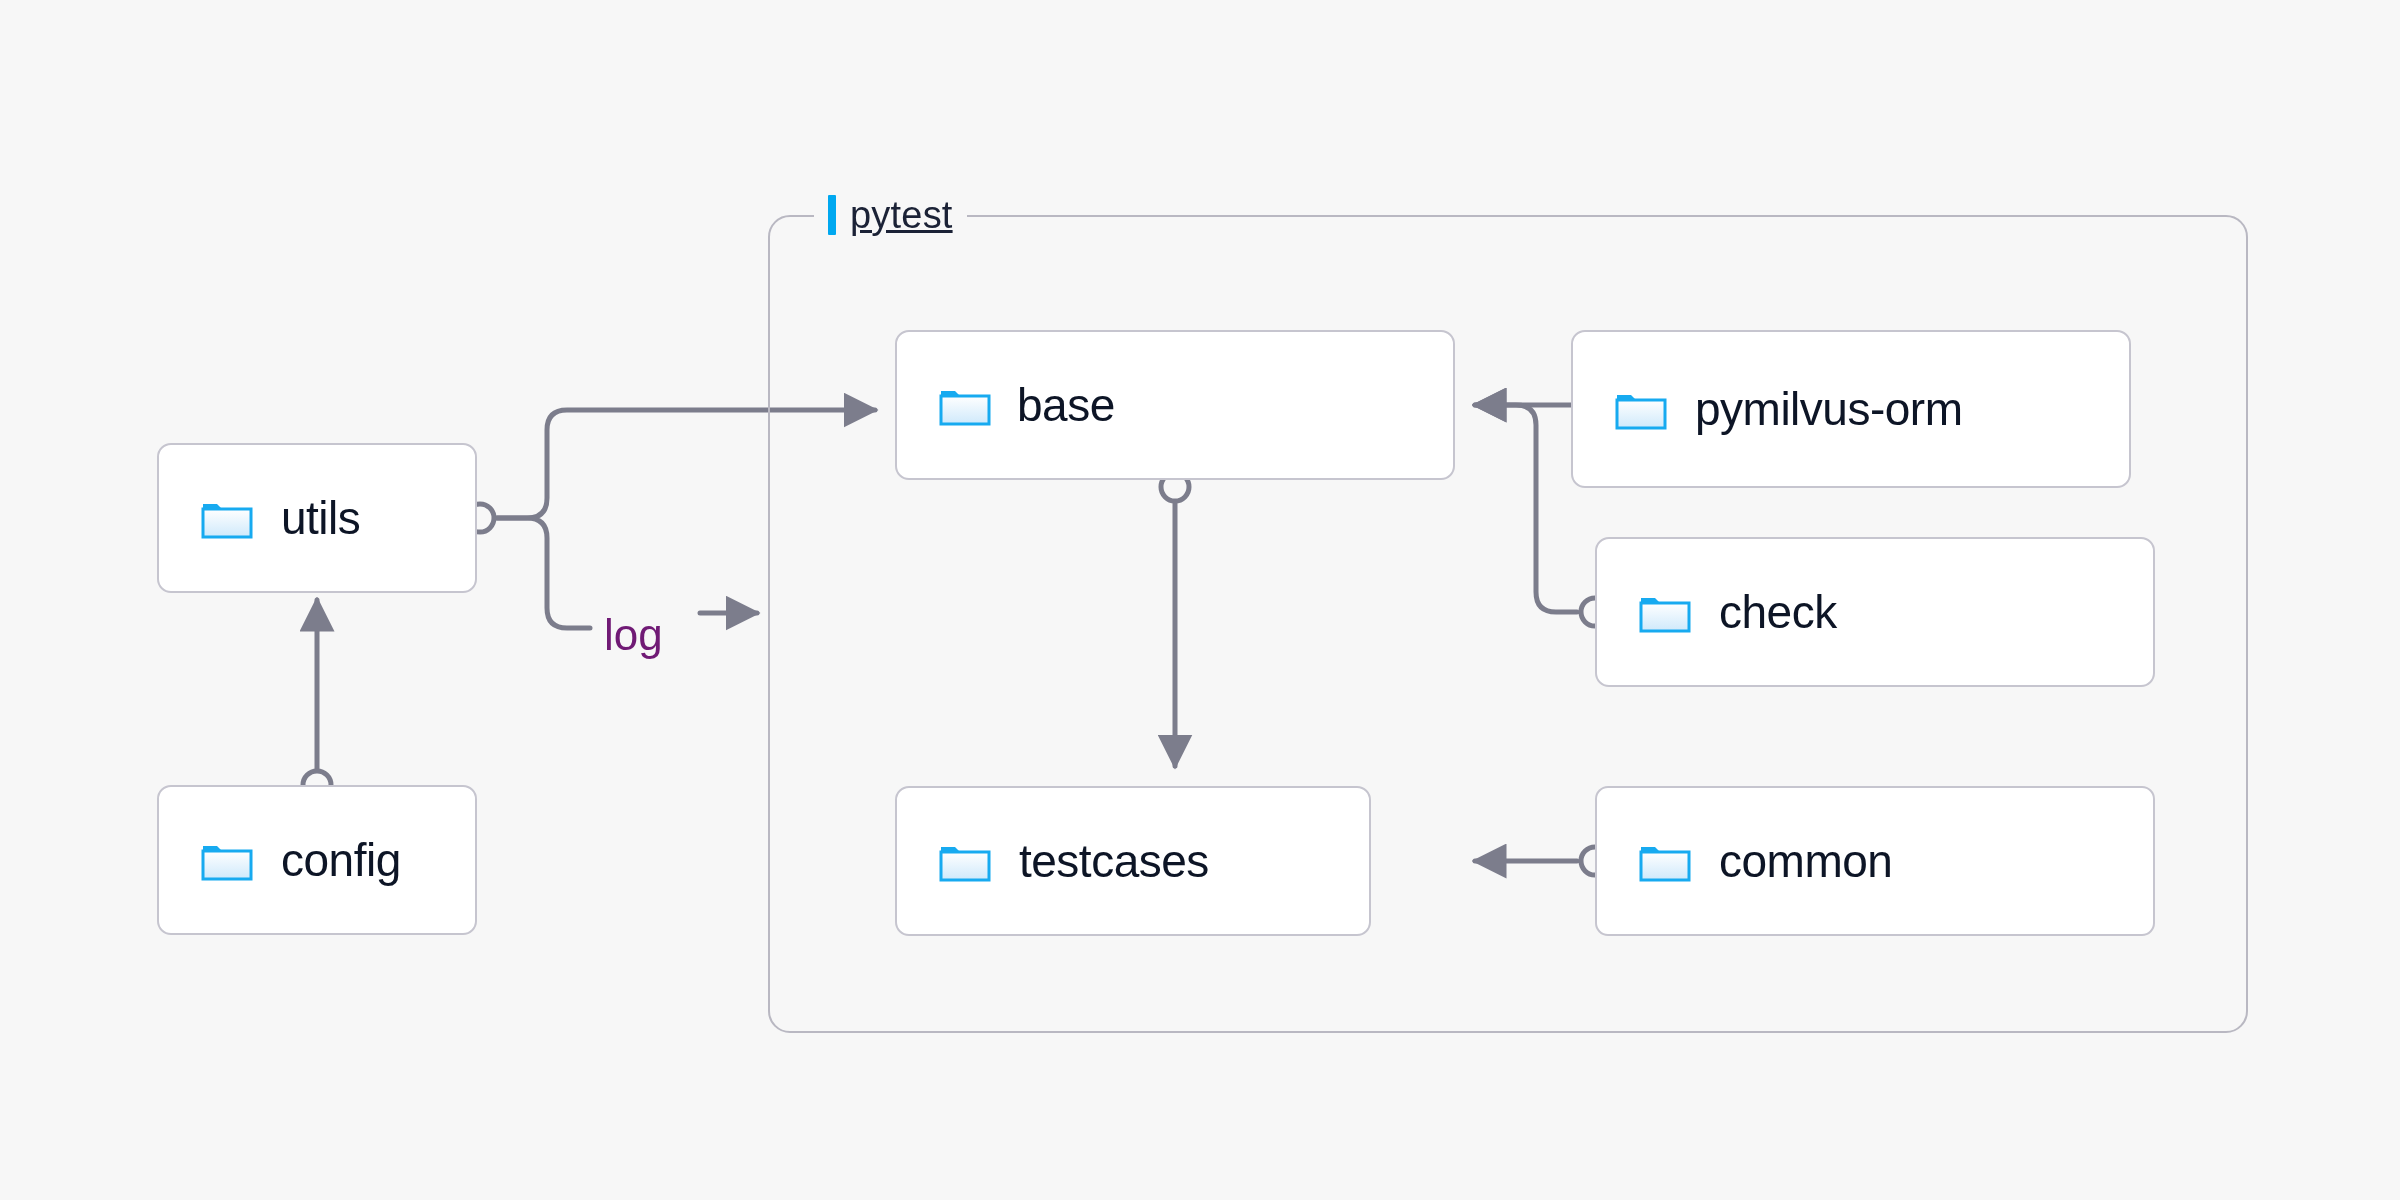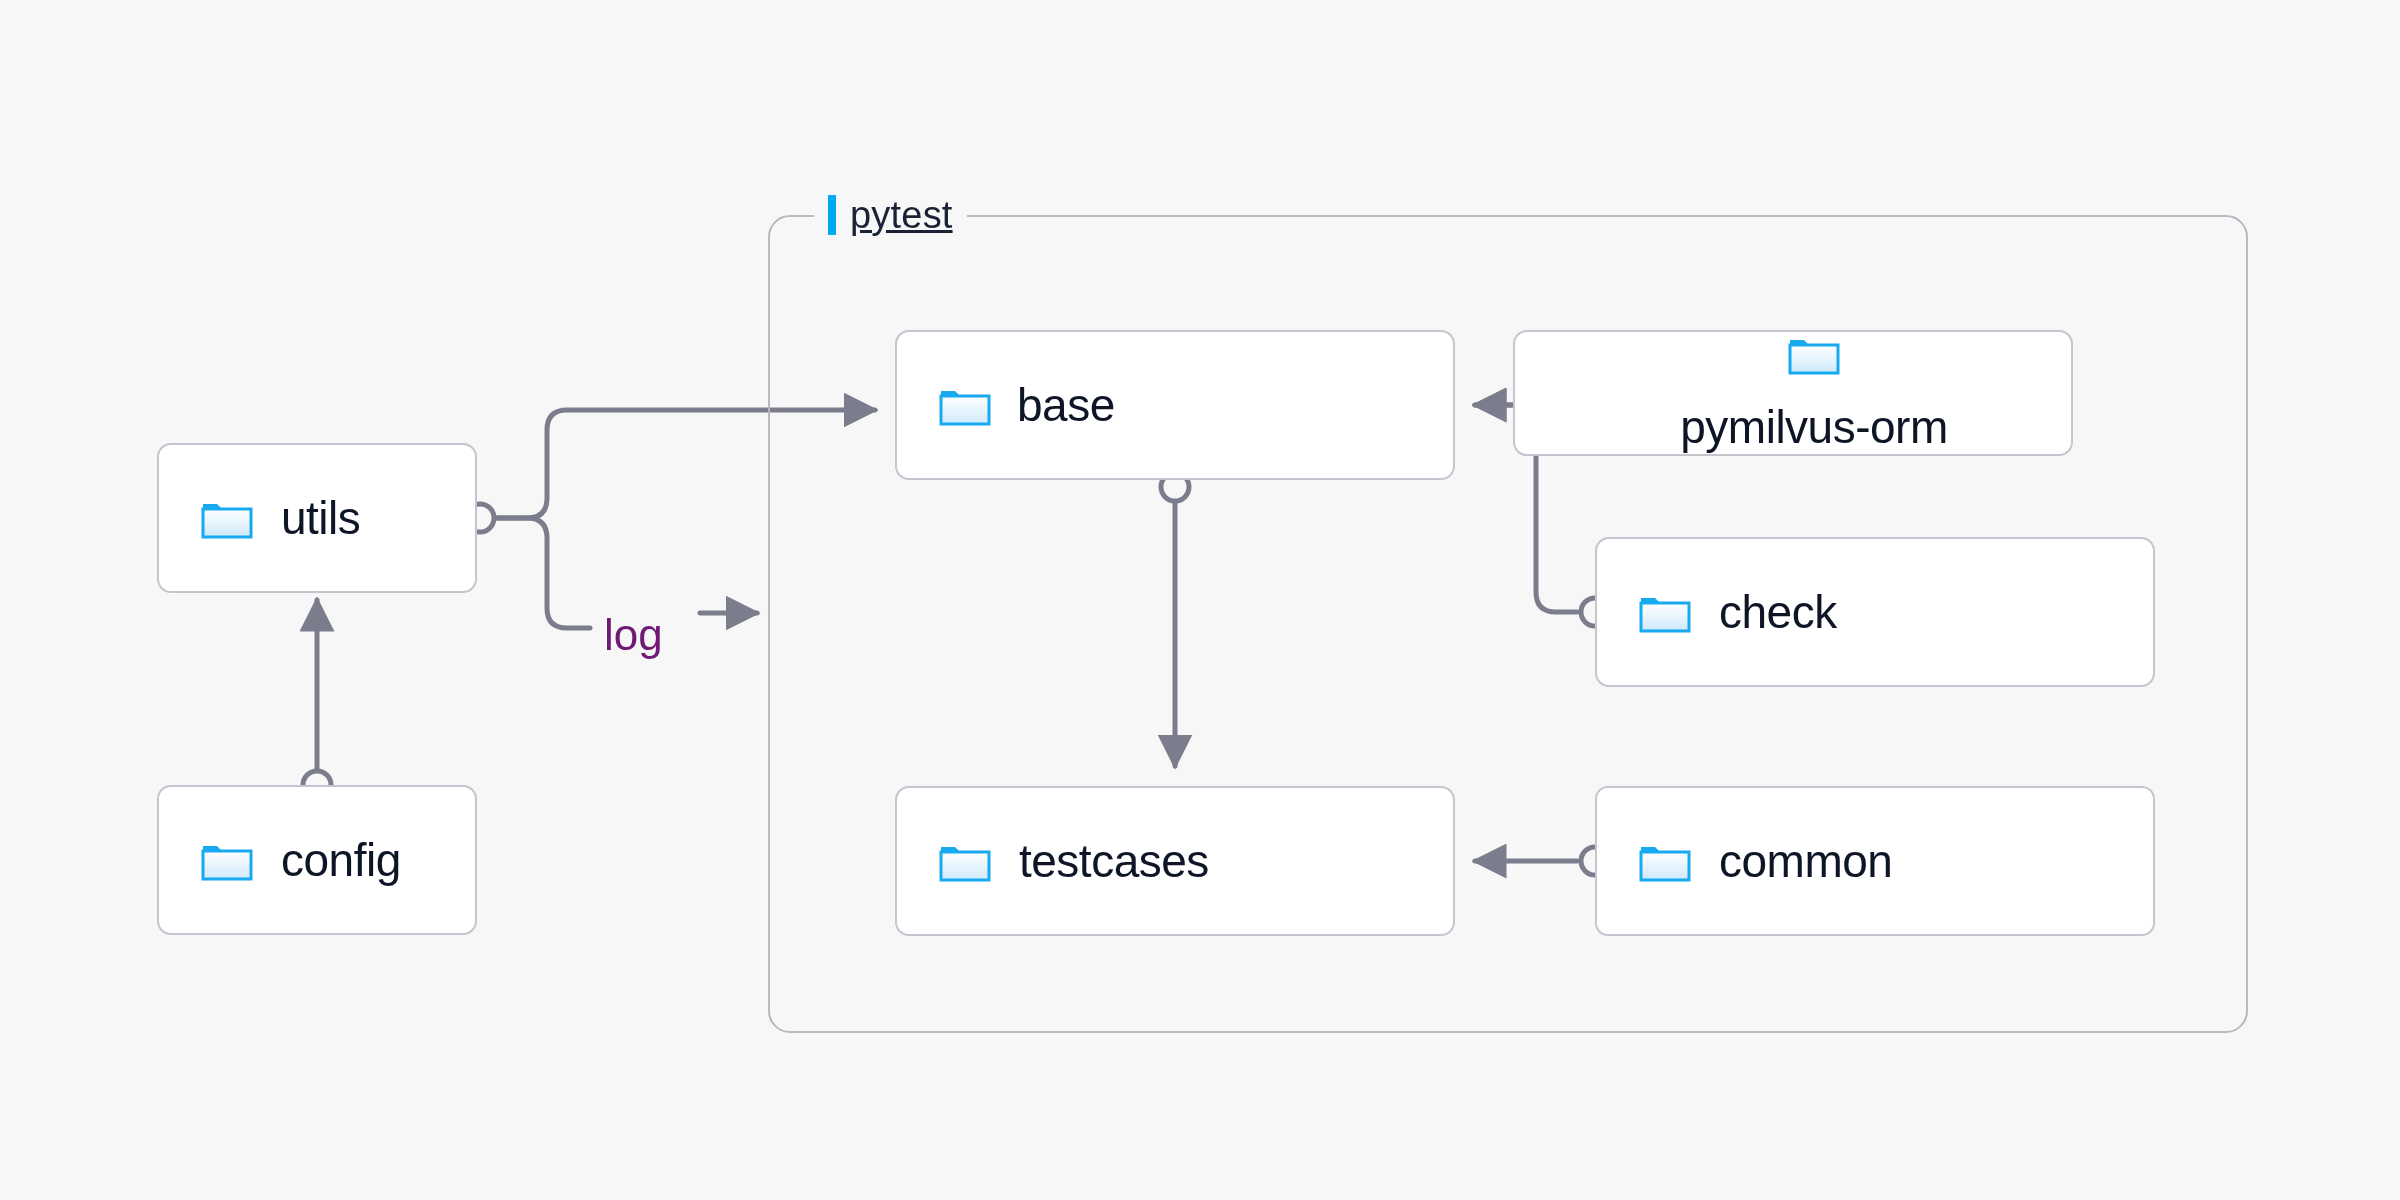--- a/index.html
+++ b/index.html
@@ -158,29 +158,29 @@
   </div>
 
   <div class="node" id="node-base" style="left: 895px; top: 330px; width: 560px; height: 150px; gap: 26px;">
     <svg class="folder-icon" viewBox="0 0 52 44">
       <path d="M2 8 h14 l4 4 h30 v28 a2 2 0 0 1 -2 2 h-44 a2 2 0 0 1 -2 -2 z" fill="#17aaf0"></path>
       <rect x="2" y="13" width="48" height="28" fill="url(#folderBody)" stroke="#17aaf0" stroke-width="3"></rect>
     </svg>
     <span class="node-label">base</span>
   </div>
 
-  <div class="node" id="node-testcases" style="left: 895px; top: 786px; width: 560px; height: 150px;">
+  <div class="node" id="node-testcases" style="left: 895px; top: 786px; width: 476px; height: 150px;">
     <svg class="folder-icon" viewBox="0 0 52 44">
       <path d="M2 8 h14 l4 4 h30 v28 a2 2 0 0 1 -2 2 h-44 a2 2 0 0 1 -2 -2 z" fill="#17aaf0"></path>
       <rect x="2" y="13" width="48" height="28" fill="url(#folderBody)" stroke="#17aaf0" stroke-width="3"></rect>
     </svg>
     <span class="node-label">testcases</span>
   </div>
 
-  <div class="node" id="node-pymilvus-orm" style="left: 1513px; top: 330px; width: 560px; height: 126px; flex-direction: column;">
+  <div class="node" id="node-pymilvus-orm" style="left: 1571px; top: 330px; width: 560px; height: 158px;">
     <svg class="folder-icon" viewBox="0 0 52 44">
       <path d="M2 8 h14 l4 4 h30 v28 a2 2 0 0 1 -2 2 h-44 a2 2 0 0 1 -2 -2 z" fill="#17aaf0"></path>
       <rect x="2" y="13" width="48" height="28" fill="url(#folderBody)" stroke="#17aaf0" stroke-width="3"></rect>
     </svg>
     <span class="node-label">pymilvus-orm</span>
   </div>
 
   <div class="node" id="node-check" style="left: 1595px; top: 537px; width: 560px; height: 150px;">
     <svg class="folder-icon" viewBox="0 0 52 44">
       <path d="M2 8 h14 l4 4 h30 v28 a2 2 0 0 1 -2 2 h-44 a2 2 0 0 1 -2 -2 z" fill="#17aaf0"></path>

